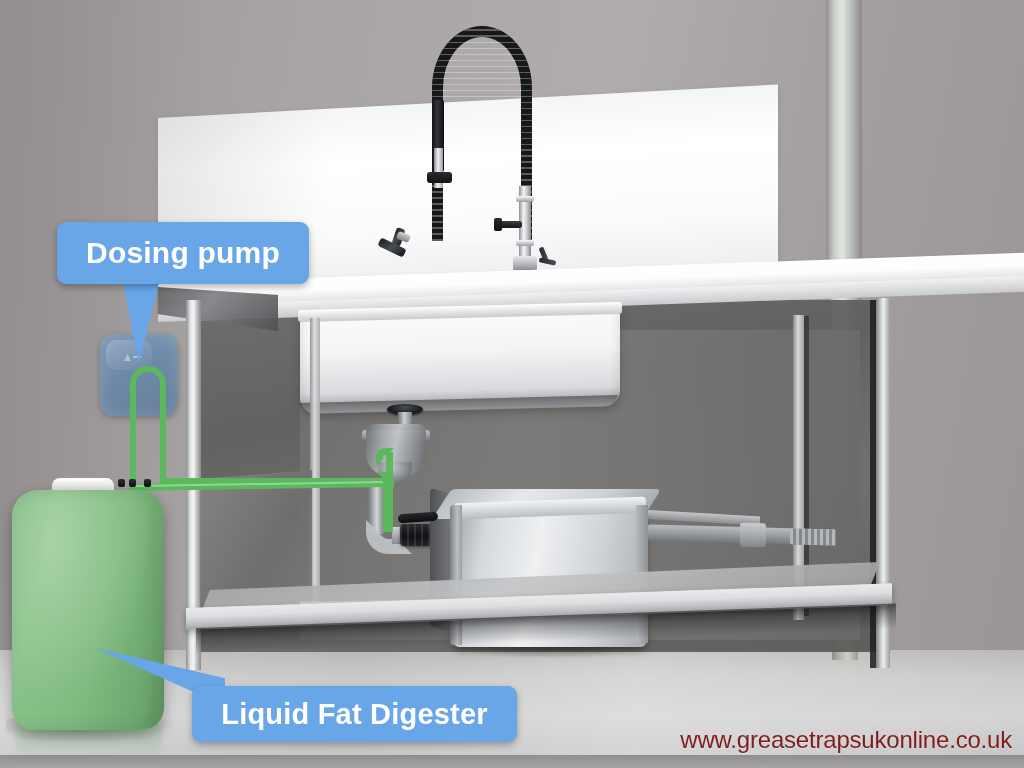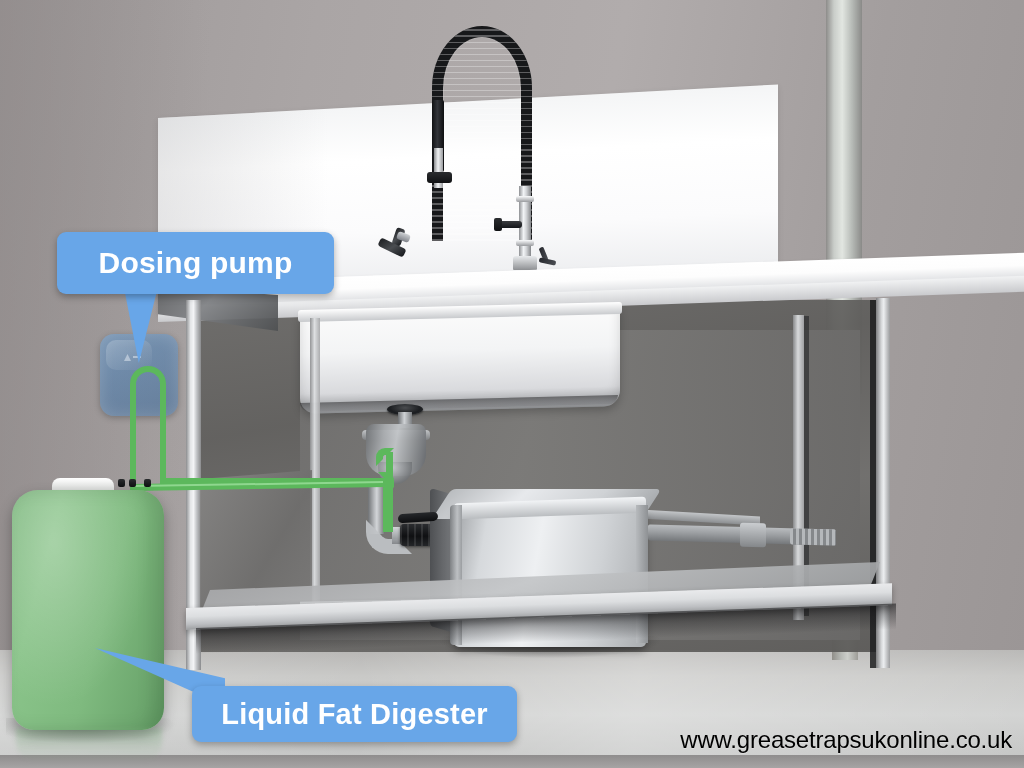--- a/index.html
+++ b/index.html
@@ -538,21 +538,21 @@
     font-weight: bold;
     border-radius: 9px;
     display: flex;
     align-items: center;
     justify-content: center;
     box-shadow: 0 3px 7px rgba(0,0,0,.30);
     letter-spacing: .2px;
     z-index: 40;
   }
   #callout-pump {
-    left: 57px; top: 232px; width: 277px; height: 62px;
+    left: 57px; top: 222px; width: 252px; height: 62px;
     font-size: 30px;
   }
   .tail-pump {
     position: absolute;
     left: 123px; top: 283px;
     width: 36px; height: 80px;
     background: var(--cb, #68a6e8);
     clip-path: polygon(0 0, 100% 0, 44% 100%);
     z-index: 39;
     filter: drop-shadow(0 2px 2px rgba(0,0,0,.22));
@@ -700,15 +700,15 @@
   <div class="tail-pump" style="--cb: #68a6e8; background: rgb(104, 166, 232);"></div>
   <div class="callout" id="callout-pump" style="--cb: #68a6e8; background: rgb(104, 166, 232); color: rgb(255, 255, 255);">
     <span>Dosing pump</span>
   </div>
 
   <div class="tail-digester" style="--cb: #68a6e8; background: rgb(104, 166, 232);"></div>
   <div class="callout" id="callout-digester" style="--cb: #68a6e8; background: rgb(104, 166, 232); color: rgb(255, 255, 255); justify-content: center;">
     <span>Liquid Fat Digester</span>
   </div>
 
-  <div id="watermark" style="color: #000000;">www.greasetrapsukonline.co.uk</div>
+  <div id="watermark" style="color: #7f1d1d;">www.greasetrapsukonline.co.uk</div>
 
 </div>
 
 </body></html>

